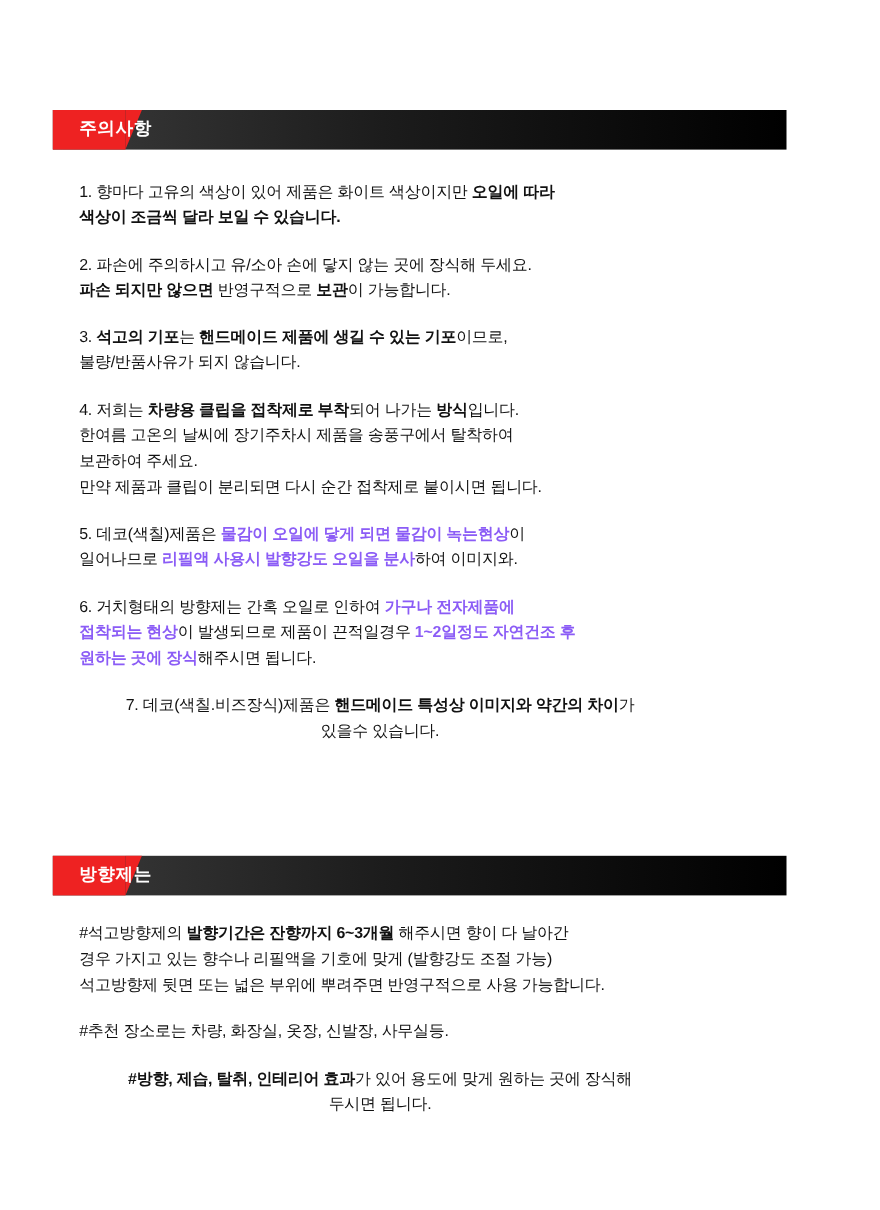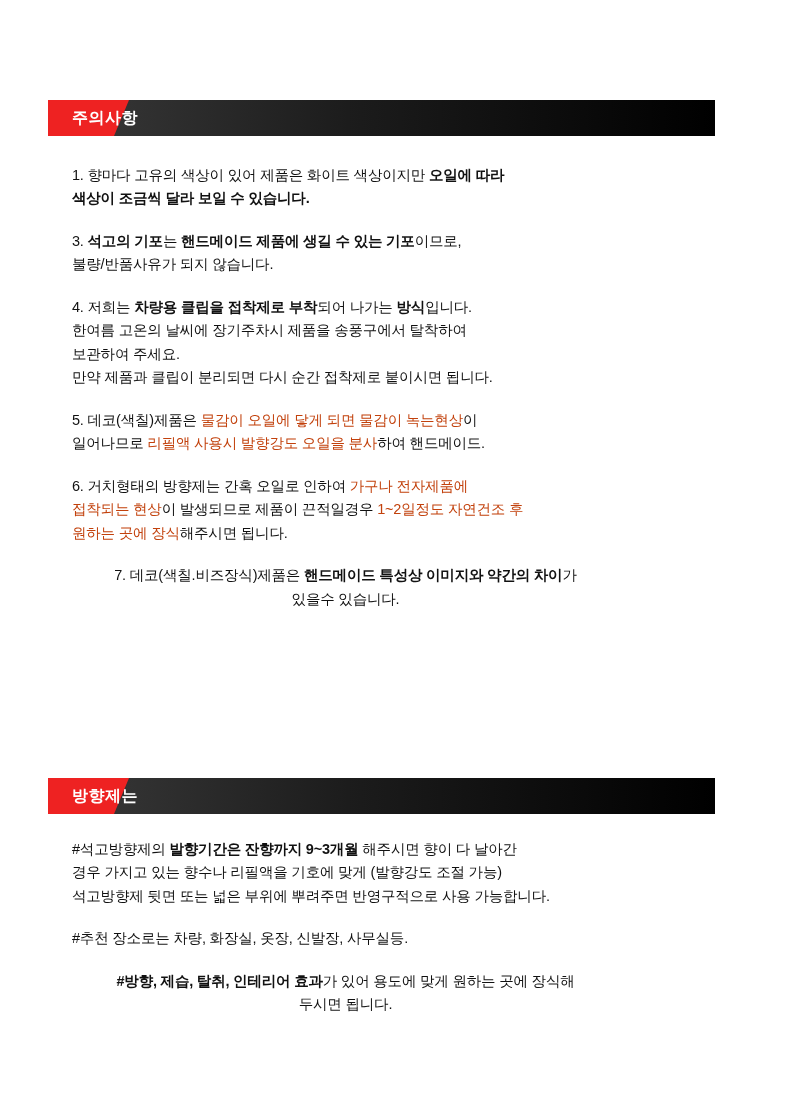--- a/index.html
+++ b/index.html
@@ -69,21 +69,21 @@
   }
   .para {
     font-size: 14.5px;
     line-height: 1.62;
     margin: 0 0 19px 0;
     color: #111111;
     letter-spacing: -0.2px;
   }
   .para:last-child { margin-bottom: 0; text-align: center; }
   .b { font-weight: bold; }
-  .rb { color: #c2410c; font-weight: normal; }
+  .rb { color: #8b5cf6; font-weight: bold; }
 
   .caution-body {
     padding-top: 28px;
   }
   .usage-body {
     padding-top: 24px;
   }
 
   .section-caution { position: absolute; left: 48px; right: 0; top: 100px; }
   .section-caution .section-header { margin-left: 0; }
@@ -97,34 +97,35 @@
 <div class="page">
 
   <div class="section-caution">
     <div class="section-header">
       <div class="bar-bg"></div>
       <div class="bar-accent"></div>
       <div class="bar-title">주의사항</div>
     </div>
     <div class="caution-body inner">
       <p class="para"><span>1. 향마다 고유의 색상이 있어 제품은 화이트 색상이지만 </span><span class="b">오일에 따라</span><br><span class="b">색상이 조금씩 달라 보일 수 있습니다.</span></p>
+      <p class="para"><span>2. 파손에 주의하시고 유/소아 손에 닿지 않는 곳에 장식해 두세요.</span><br><span class="b">파손 되지만 않으면</span><span> 반영구적으로 </span><span class="b">보관</span><span>이 가능합니다.</span></p>
       <p class="para"><span>3. </span><span class="b">석고의 기포</span><span>는 </span><span class="b">핸드메이드 제품에 생길 수 있는 기포</span><span>이므로,</span><br><span>불량/반품사유가 되지 않습니다.</span></p>
       <p class="para"><span>4. 저희는 </span><span class="b">차량용 클립을 접착제로 부착</span><span>되어 나가는 </span><span class="b">방식</span><span>입니다.</span><br><span>한여름 고온의 날씨에 장기주차시 제품을 송풍구에서 탈착하여</span><br><span>보관하여 주세요.</span><br><span>만약 제품과 클립이 분리되면 다시 순간 접착제로 붙이시면 됩니다.</span></p>
-      <p class="para"><span>5. 데코(색칠)제품은 </span><span class="rb">물감이 오일에 닿게 되면 물감이 녹는현상</span><span>이</span><br><span>일어나므로 </span><span class="rb">리필액 사용시 발향강도 오일을 분사</span><span>하여 핸드메이드.</span></p>
+      <p class="para"><span>5. 데코(색칠)제품은 </span><span class="rb">물감이 오일에 닿게 되면 물감이 녹는현상</span><span>이</span><br><span>일어나므로 </span><span class="rb">리필액 사용시 발향강도 오일을 분사</span><span>하여 이미지와.</span></p>
       <p class="para"><span>6. 거치형태의 방향제는 간혹 오일로 인하여 </span><span class="rb">가구나 전자제품에</span><br><span class="rb">접착되는 현상</span><span>이 발생되므로 제품이 끈적일경우 </span><span class="rb">1~2일정도 자연건조 후</span><br><span class="rb">원하는 곳에 장식</span><span>해주시면 됩니다.</span></p>
       <p class="para"><span>7. 데코(색칠.비즈장식)제품은 </span><span class="b">핸드메이드 특성상 이미지와 약간의 차이</span><span>가</span><br><span>있을수 있습니다.</span></p>
     </div>
   </div>
 
   <div class="section-usage">
     <div class="section-header">
       <div class="bar-bg"></div>
       <div class="bar-accent"></div>
       <div class="bar-title">방향제는</div>
     </div>
     <div class="usage-body inner">
-      <p class="para"><span>#석고방향제의 </span><span class="b">발향기간은 잔향까지 9~3개월</span><span> 해주시면 향이 다 날아간</span><br><span>경우 가지고 있는 향수나 리필액을 기호에 맞게 (발향강도 조절 가능)</span><br><span>석고방향제 뒷면 또는 넓은 부위에 뿌려주면 반영구적으로 사용 가능합니다.</span></p>
+      <p class="para"><span>#석고방향제의 </span><span class="b">발향기간은 잔향까지 6~3개월</span><span> 해주시면 향이 다 날아간</span><br><span>경우 가지고 있는 향수나 리필액을 기호에 맞게 (발향강도 조절 가능)</span><br><span>석고방향제 뒷면 또는 넓은 부위에 뿌려주면 반영구적으로 사용 가능합니다.</span></p>
       <p class="para"><span>#추천 장소로는 차량, 화장실, 옷장, 신발장, 사무실등.</span></p>
       <p class="para"><span class="b">#방향, 제습, 탈취, 인테리어 효과</span><span>가 있어 용도에 맞게 원하는 곳에 장식해</span><br><span>두시면 됩니다.</span></p>
     </div>
   </div>
 
 </div>
 
 </body></html>

